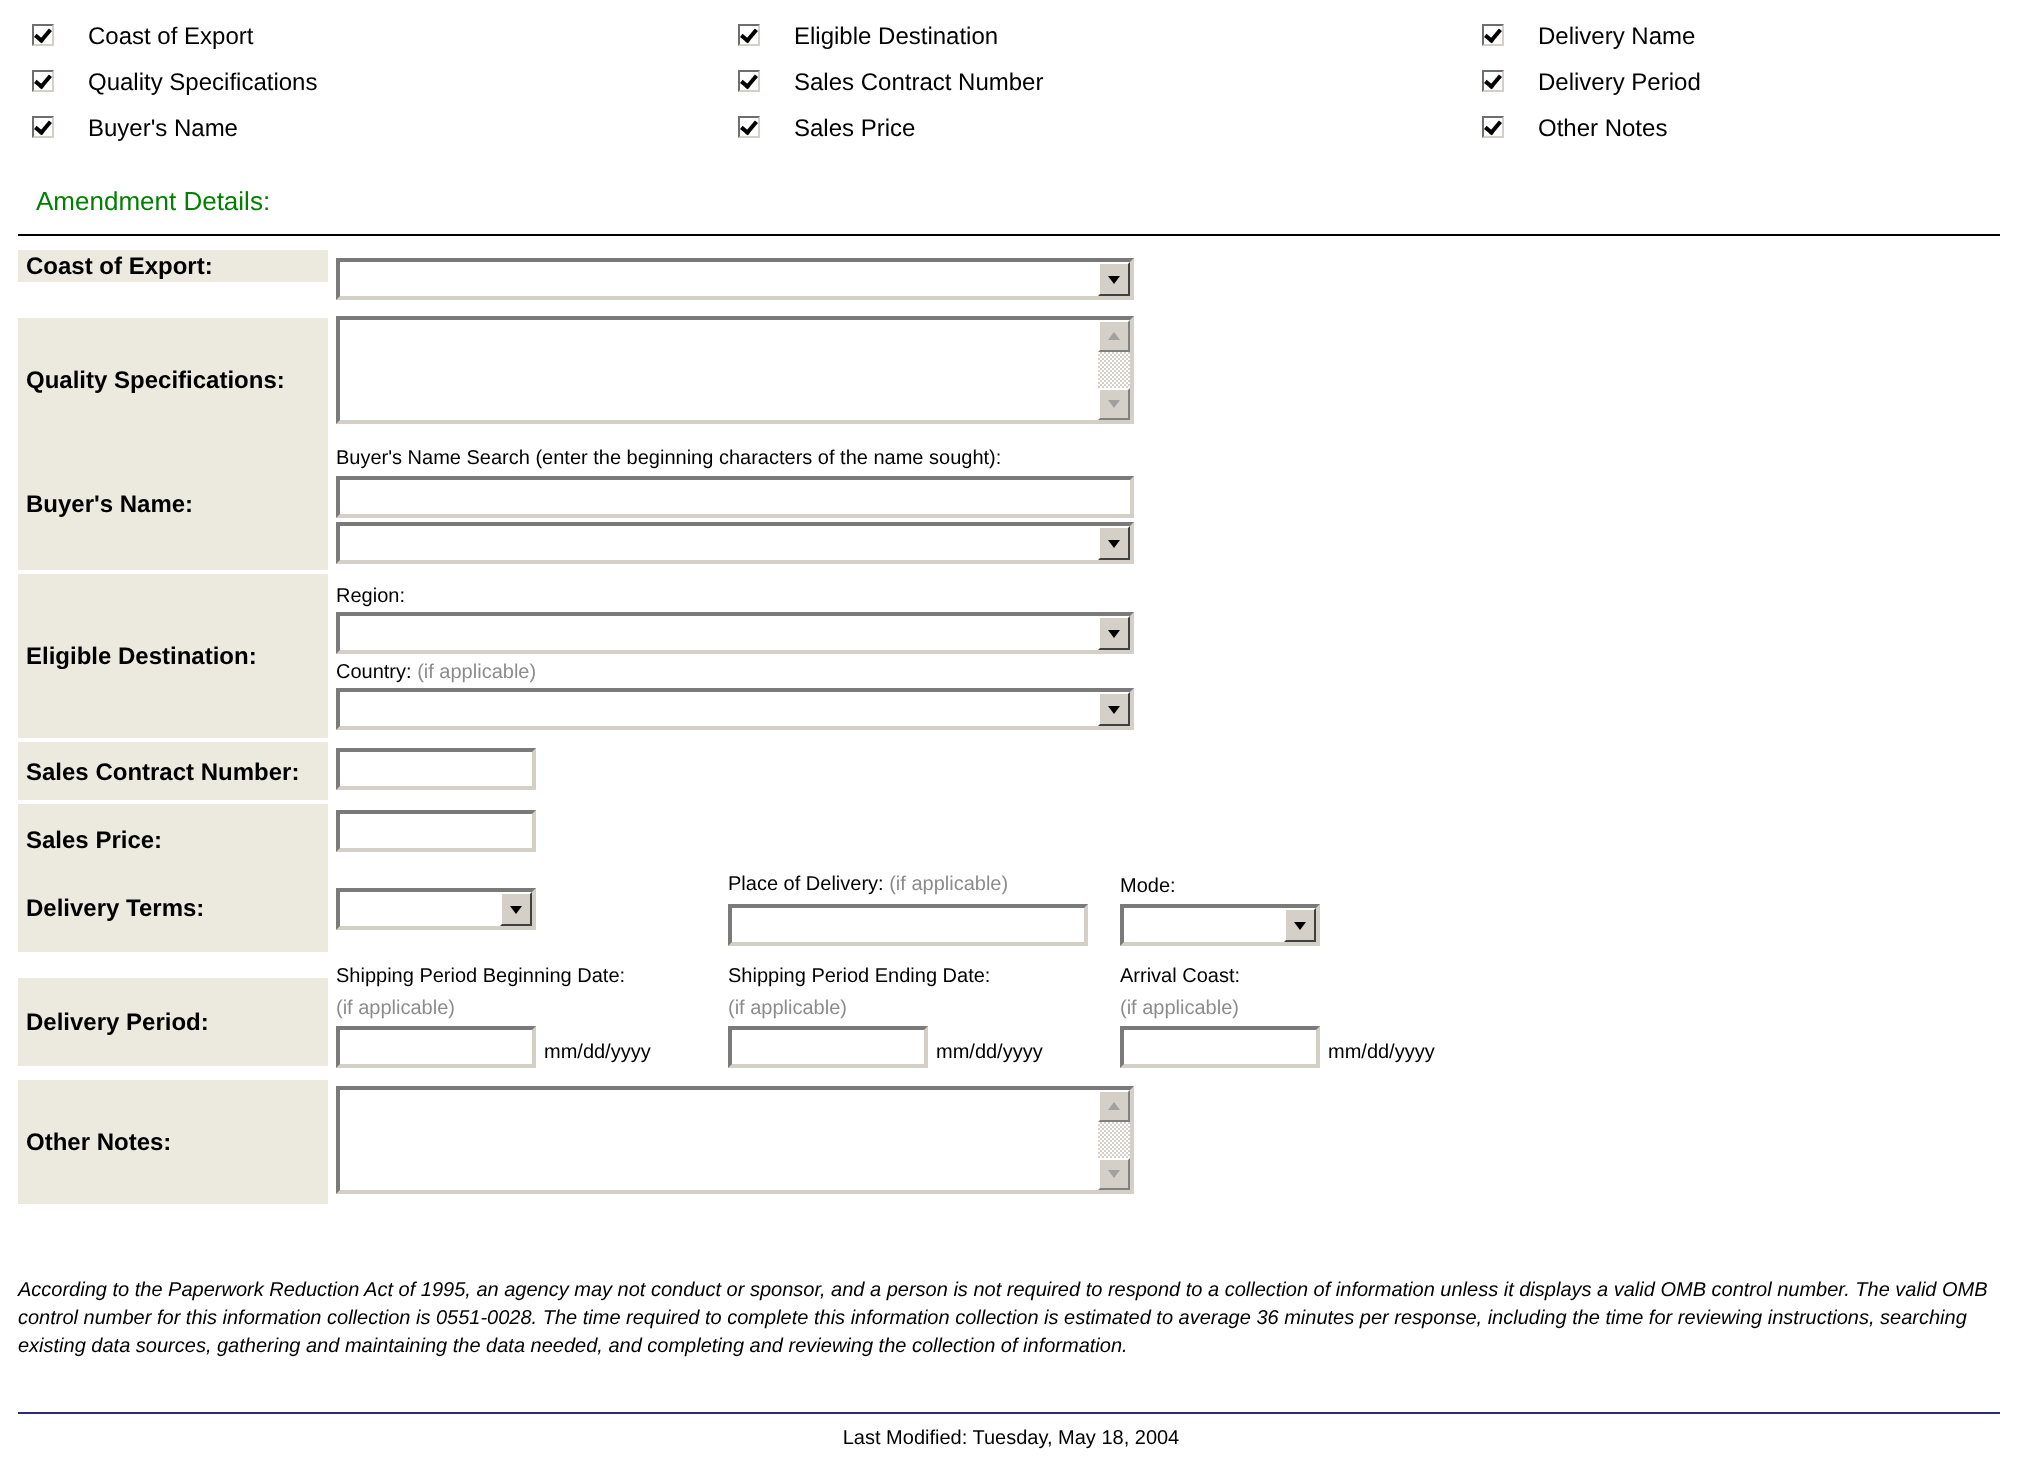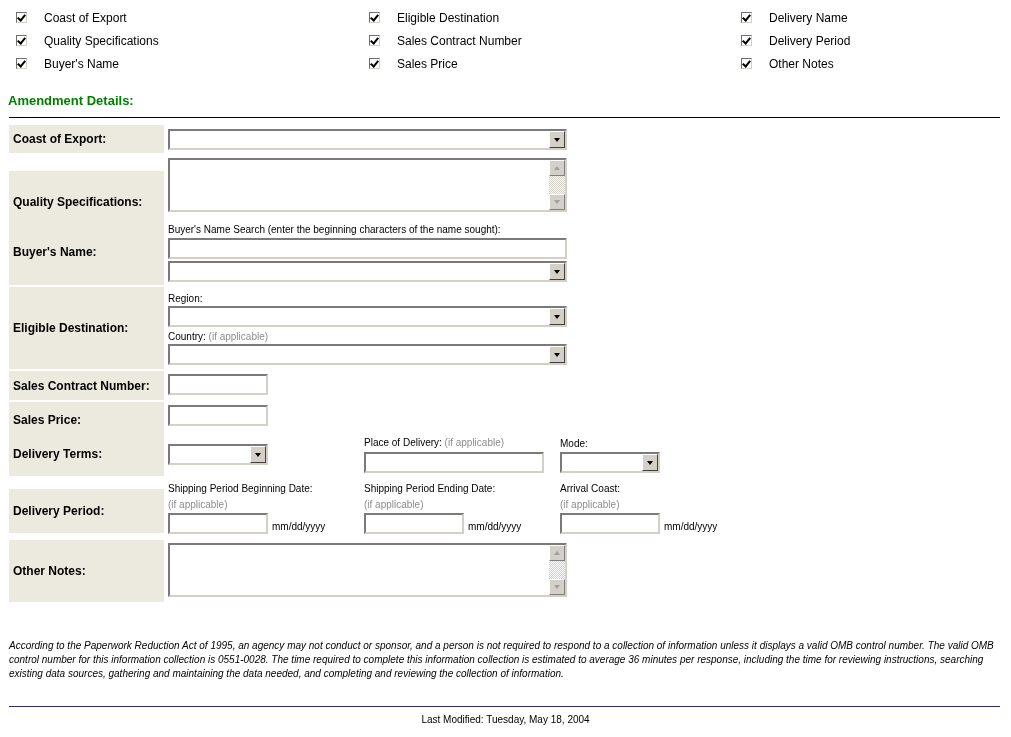--- a/index.html
+++ b/index.html
@@ -6,21 +6,21 @@
   body { width:1011px; height:737px; position:relative; overflow:hidden;
          font-family:"Liberation Sans", sans-serif; color:#000; }
   .cb-grid { position:absolute; top:10px; left:16px; width:990px; }
   .cb { position:absolute; font-size:12px; height:16px; line-height:16px; white-space:nowrap; }
   .cb .box { position:absolute; left:0; top:2px; width:11px; height:11px; box-sizing:border-box;
              border:1px solid #6e6e6e; border-right-color:#d4d0c8; border-bottom-color:#d4d0c8;
              background:#fff; }
   .cb .box::after { content:""; position:absolute; left:2px; top:0px; width:3px; height:6px;
              border:solid #000; border-width:0 2px 2px 0; transform:rotate(40deg); }
   .cb .lbl { position:absolute; left:28px; top:0; }
-  .section-title { position:absolute; left:8px; top:93px; font-size:13px; font-weight:bold; color:#008000; }
+  .section-title { position:absolute; left:18px; top:93px; font-size:13px; font-weight:normal; color:#008000; }
   .hr-black { position:absolute; left:9px; top:117px; width:991px; height:1px; background:#000; }
   .row { position:absolute; left:9px; }
   .lab { position:absolute; left:0; width:155px; background:#ECE9DF; font-size:12px; font-weight:bold;
          display:flex; align-items:center; padding-left:4px; box-sizing:border-box; }
   .sel, .inp, .ta { position:absolute; box-sizing:border-box; background:#fff;
         border:2px solid; border-color:#7a7a7a #d4d0c8 #d4d0c8 #7a7a7a; }
   .sel .arrow { position:absolute; right:0; top:0; bottom:0; width:16px; background:#d4d0c8;
         border-left:1px solid #fff; box-sizing:border-box;
         border:1px solid; border-color:#fff #404040 #404040 #fff; }
   .sel .arrow::after { content:""; position:absolute; left:4px; top:6px; border-left:3px solid transparent;
@@ -83,28 +83,28 @@
   <div class="cb" style="left:725px;top:46px">
       <span class="box"></span>
       <span class="lbl">Other Notes</span>
     </div>
 </div>
 
 <div class="section-title">Amendment Details:</div>
 <div class="hr-black"></div>
 
 <div class="row" style="top:125px">
-  <div class="lab" style="top:0;height:28px">Coast of Export:</div>
+  <div class="lab" style="top:0;height:16px">Coast of Export:</div>
   <div class="sel" style="left:159px;top:4px;width:399px;height:21px">
     <span class="arrow"></span>
   </div>
 </div>
 
 <div class="row" style="top:155px">
-  <div class="lab" style="top:16px;height:61px">Quality Specifications:</div>
+  <div class="lab" style="top:4px;height:61px">Quality Specifications:</div>
   <div class="ta" style="left:159px;top:3px;width:399px;height:54px">
     <div class="vscroll">
       <span class="sbtn up"></span>
       <span class="sbtn down"></span>
     </div>
   </div>
 </div>
 
 <div class="row" style="top:218px">
   <div class="lab" style="top:0;height:67px">Buyer's Name:</div>

